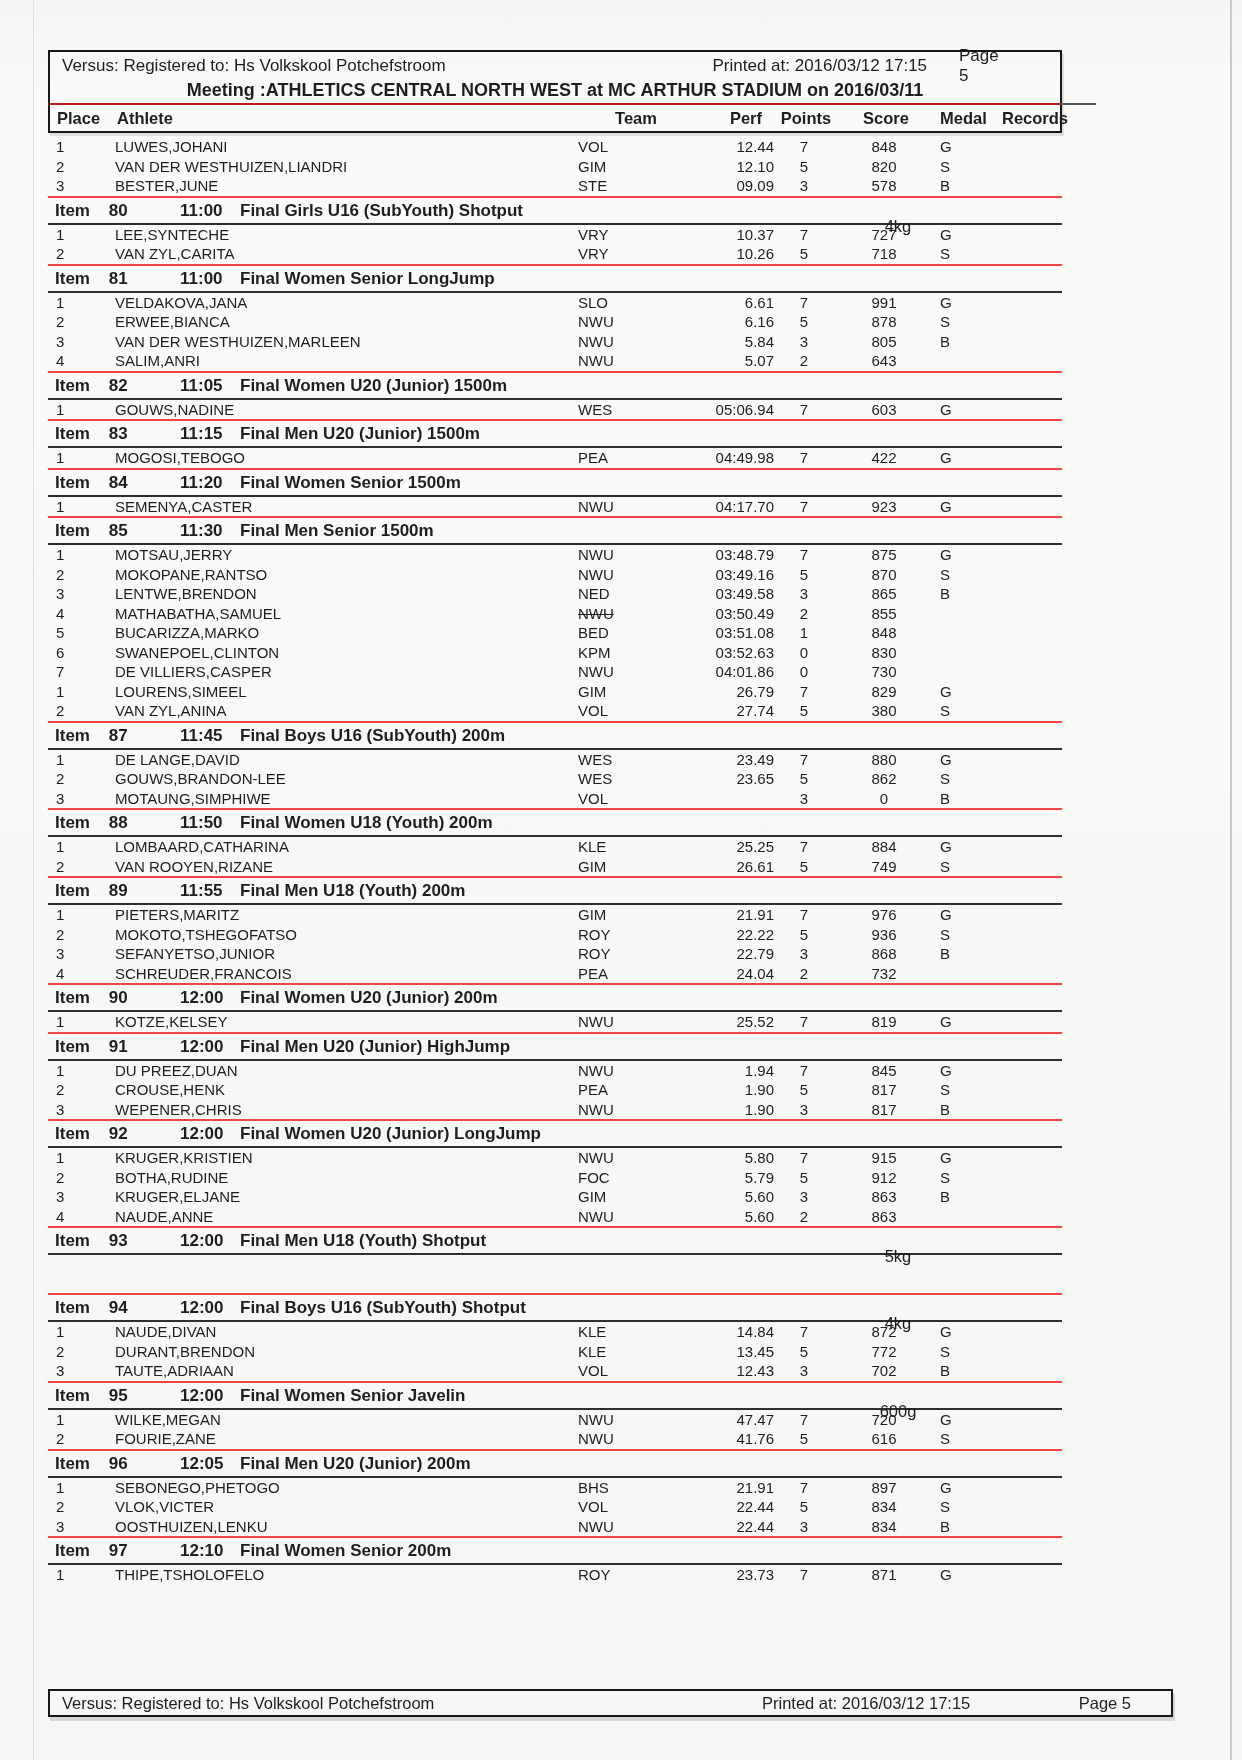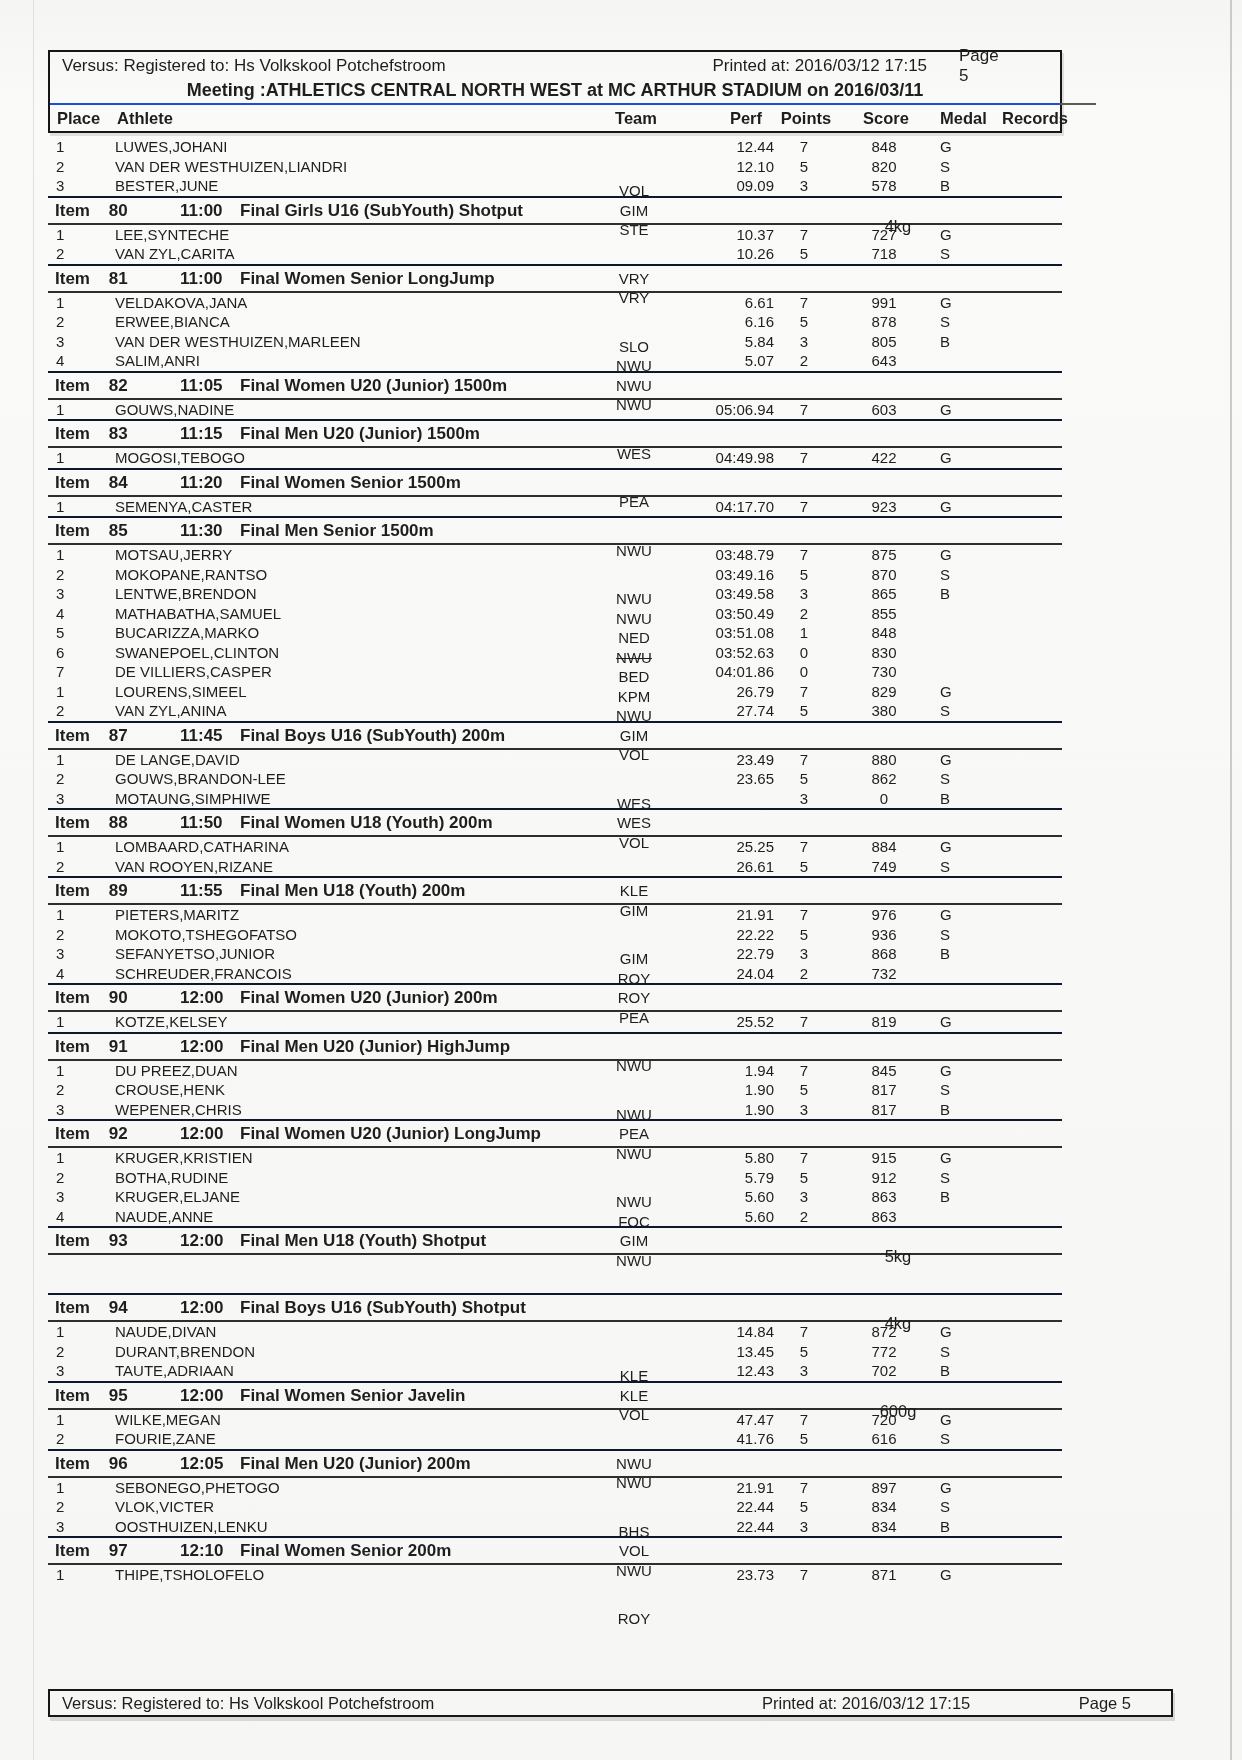--- a/index.html
+++ b/index.html
@@ -23,58 +23,58 @@
   }
   .header-box .sep-tail{position:absolute;right:-36px;top:51px;width:36px;height:2px;background:#5a5a5a;}
   .hrow1{display:flex;align-items:center;height:23px;padding:2px 0 0 12px;font-size:17px;}
   .hrow1 .registered{width:660px;}
   .hrow1 .printed{width:250px;}
   .hrow1 .pageno{margin-left:auto;margin-right:48px;}
   .hrow2{height:26px;line-height:26px;text-align:center;font-weight:bold;font-size:18px;}
   .colheads{
     display:grid;height:26px;line-height:25px;align-items:center;
     grid-template-columns:62px 468px 112px 84px 60px 100px 66px 58px;
-    border-top:2px solid #1d4ed8;
+    border-top:2px solid #b91c1c;
     font-weight:bold;font-size:16.5px;
   }
   .h-place{padding-left:7px;}
   .h-athlete{padding-left:5px;}
   .h-team{text-align:center;}
   .h-perf{text-align:right;padding-right:14px;}
   .h-points{text-align:center;}
   .h-score{text-align:center;}
   .h-medal{padding-left:4px;}
   .h-records{padding-left:0;}
 
   
   .results{position:absolute;left:48px;top:137px;width:1014px;}
   .event-section{width:100%;}
   .section-header{
     position:relative;
     line-height:21px;padding:2px 0;
-    border-top:2px solid #0f172a;
+    border-top:2px solid #ef4444;
     border-bottom:2px solid #2e2e2e;
     font-weight:bold;font-size:17px;
   }
   .section-header .item-label{display:inline-block;padding-left:7px;width:125px;word-spacing:14px;}
   .section-header .item-time{display:inline-block;width:52px;}
   .section-header .item-title{display:inline-block;margin-left:8px;}
   .section-header .item-weight{
     position:absolute;left:790px;top:18px;width:120px;text-align:center;
     font-weight:normal;font-size:16.5px;
   }
   .gap-after{margin-bottom:38px;}
   .result-row{
     display:grid;height:19.5px;line-height:19.5px;
     grid-template-columns:62px 468px 112px 84px 60px 100px 66px 58px;
     font-size:15px;
   }
   .c-place{padding-left:8px;}
   .c-athlete{padding-left:5px;white-space:nowrap;}
-  .c-team{text-align:center;margin-top:44px;}
+  .c-team{}
   .c-team.struck{text-decoration:line-through;}
   .c-perf{text-align:right;}
   .c-points{text-align:center;}
   .c-score{text-align:center;}
   .c-medal{padding-left:6px;}
   .c-records{}
 
   
   .footer-box{
     position:absolute;left:48px;top:1689px;width:1121px;height:24px;

